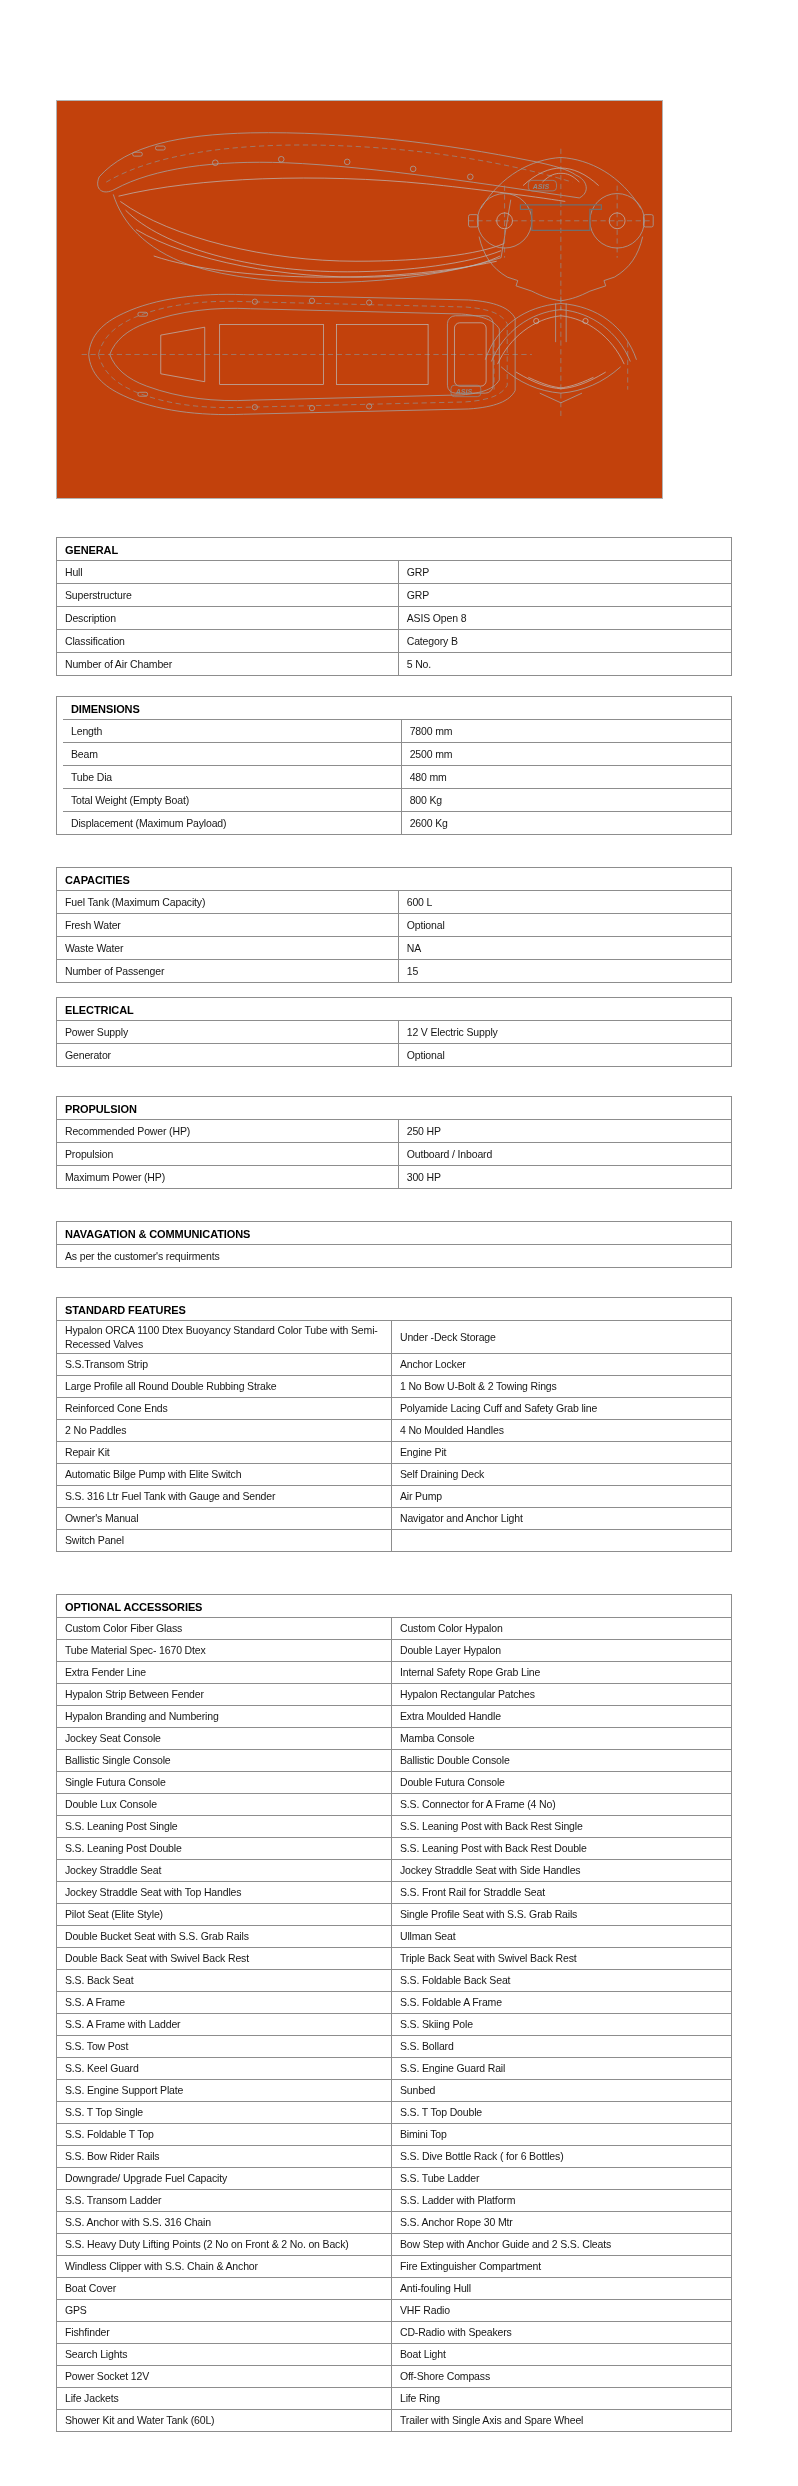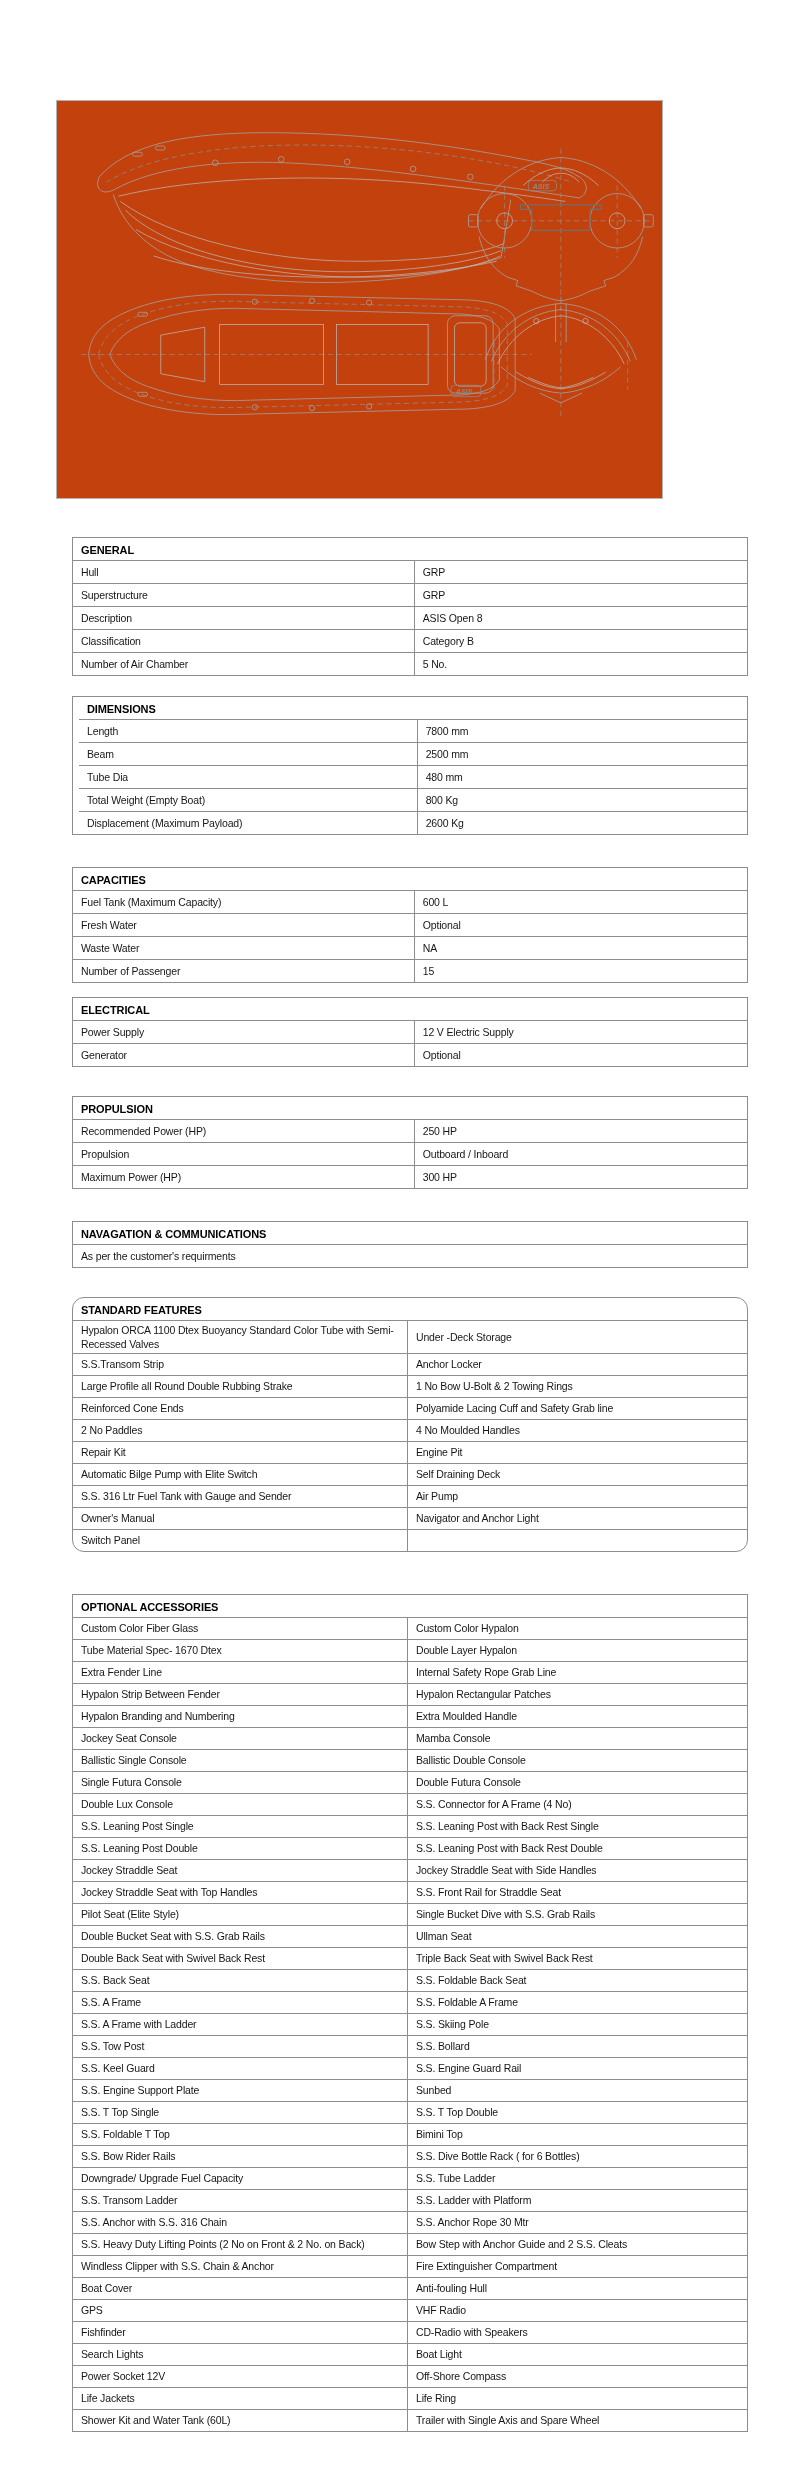--- a/index.html
+++ b/index.html
@@ -12,21 +12,21 @@
   .page{position:relative;width:798px;height:2486px;background:#fff;overflow:hidden;}
 
   
   .drawing-box{
     position:absolute;left:56px;top:100px;width:607px;height:399px;
     border:1px solid #b3b3b3;background:#c2410c;box-sizing:border-box;
   }
   .drawing-box svg{display:block;width:100%;height:100%;}
 
   
-  .tables-wrap{position:absolute;left:72px;top:537px;width:580px;}
+  .tables-wrap{position:absolute;left:56px;top:537px;width:580px;}
   .spec-table{
     width:676px;border:1px solid #8d8d8d;box-sizing:border-box;background:#fff;
   }
   .tbl-header{
     font-weight:700;font-size:11px;letter-spacing:-0.1px;
     padding:4px 8px 3px;min-height:22px;box-sizing:border-box;
     display:flex;align-items:center;color:#000;
   }
   .tbl-row{
     display:flex;border-top:1px solid #8d8d8d;box-sizing:border-box;
@@ -51,21 +51,21 @@
   
   .tbl-row.full .cell.left{width:100%;border-right:none;}
 
   
   .sec-general{margin-bottom:20px;}
   .sec-dimensions{margin-bottom:32px;padding-left:6px;}
   .sec-capacities{margin-bottom:14px;}
   .sec-electrical{margin-bottom:29px;}
   .sec-propulsion{margin-bottom:32px;}
   .sec-nav{margin-bottom:29px;}
-  .sec-standard{margin-bottom:42px;border-radius:12px;}
+  .sec-standard{margin-bottom:42px;}
 
   
   .ln{fill:none;stroke:#a3a3a3;stroke-width:0.9;}
   .ln-light{fill:none;stroke:#bcbcbc;stroke-width:0.8;}
   .ln-dark{fill:none;stroke:#6f6f6f;stroke-width:1.4;}
   .dash{fill:none;stroke:#909090;stroke-width:0.8;stroke-dasharray:6 4;}
   .logo-box{fill:none;stroke:#8a8a8a;stroke-width:0.9;}
   .logo-txt{fill:#8a8a8a;font-family:"Liberation Sans",sans-serif;font-weight:700;font-style:italic;}
 </style>
 </head>
@@ -351,21 +351,21 @@
         <div class="tbl-row">
           <div class="cell left">Jockey Straddle Seat</div>
           <div class="cell right">Jockey Straddle Seat with Side Handles</div>
         </div>
         <div class="tbl-row">
           <div class="cell left">Jockey Straddle Seat with Top Handles</div>
           <div class="cell right">S.S. Front Rail for Straddle Seat</div>
         </div>
         <div class="tbl-row">
           <div class="cell left">Pilot Seat (Elite Style)</div>
-          <div class="cell right">Single Bucket Dive with S.S. Grab Rails</div>
+          <div class="cell right">Single Profile Seat with S.S. Grab Rails</div>
         </div>
         <div class="tbl-row">
           <div class="cell left">Double Bucket Seat with S.S. Grab Rails</div>
           <div class="cell right">Ullman Seat</div>
         </div>
         <div class="tbl-row">
           <div class="cell left">Double Back Seat with Swivel Back Rest</div>
           <div class="cell right">Triple Back Seat with Swivel Back Rest</div>
         </div>
         <div class="tbl-row">

